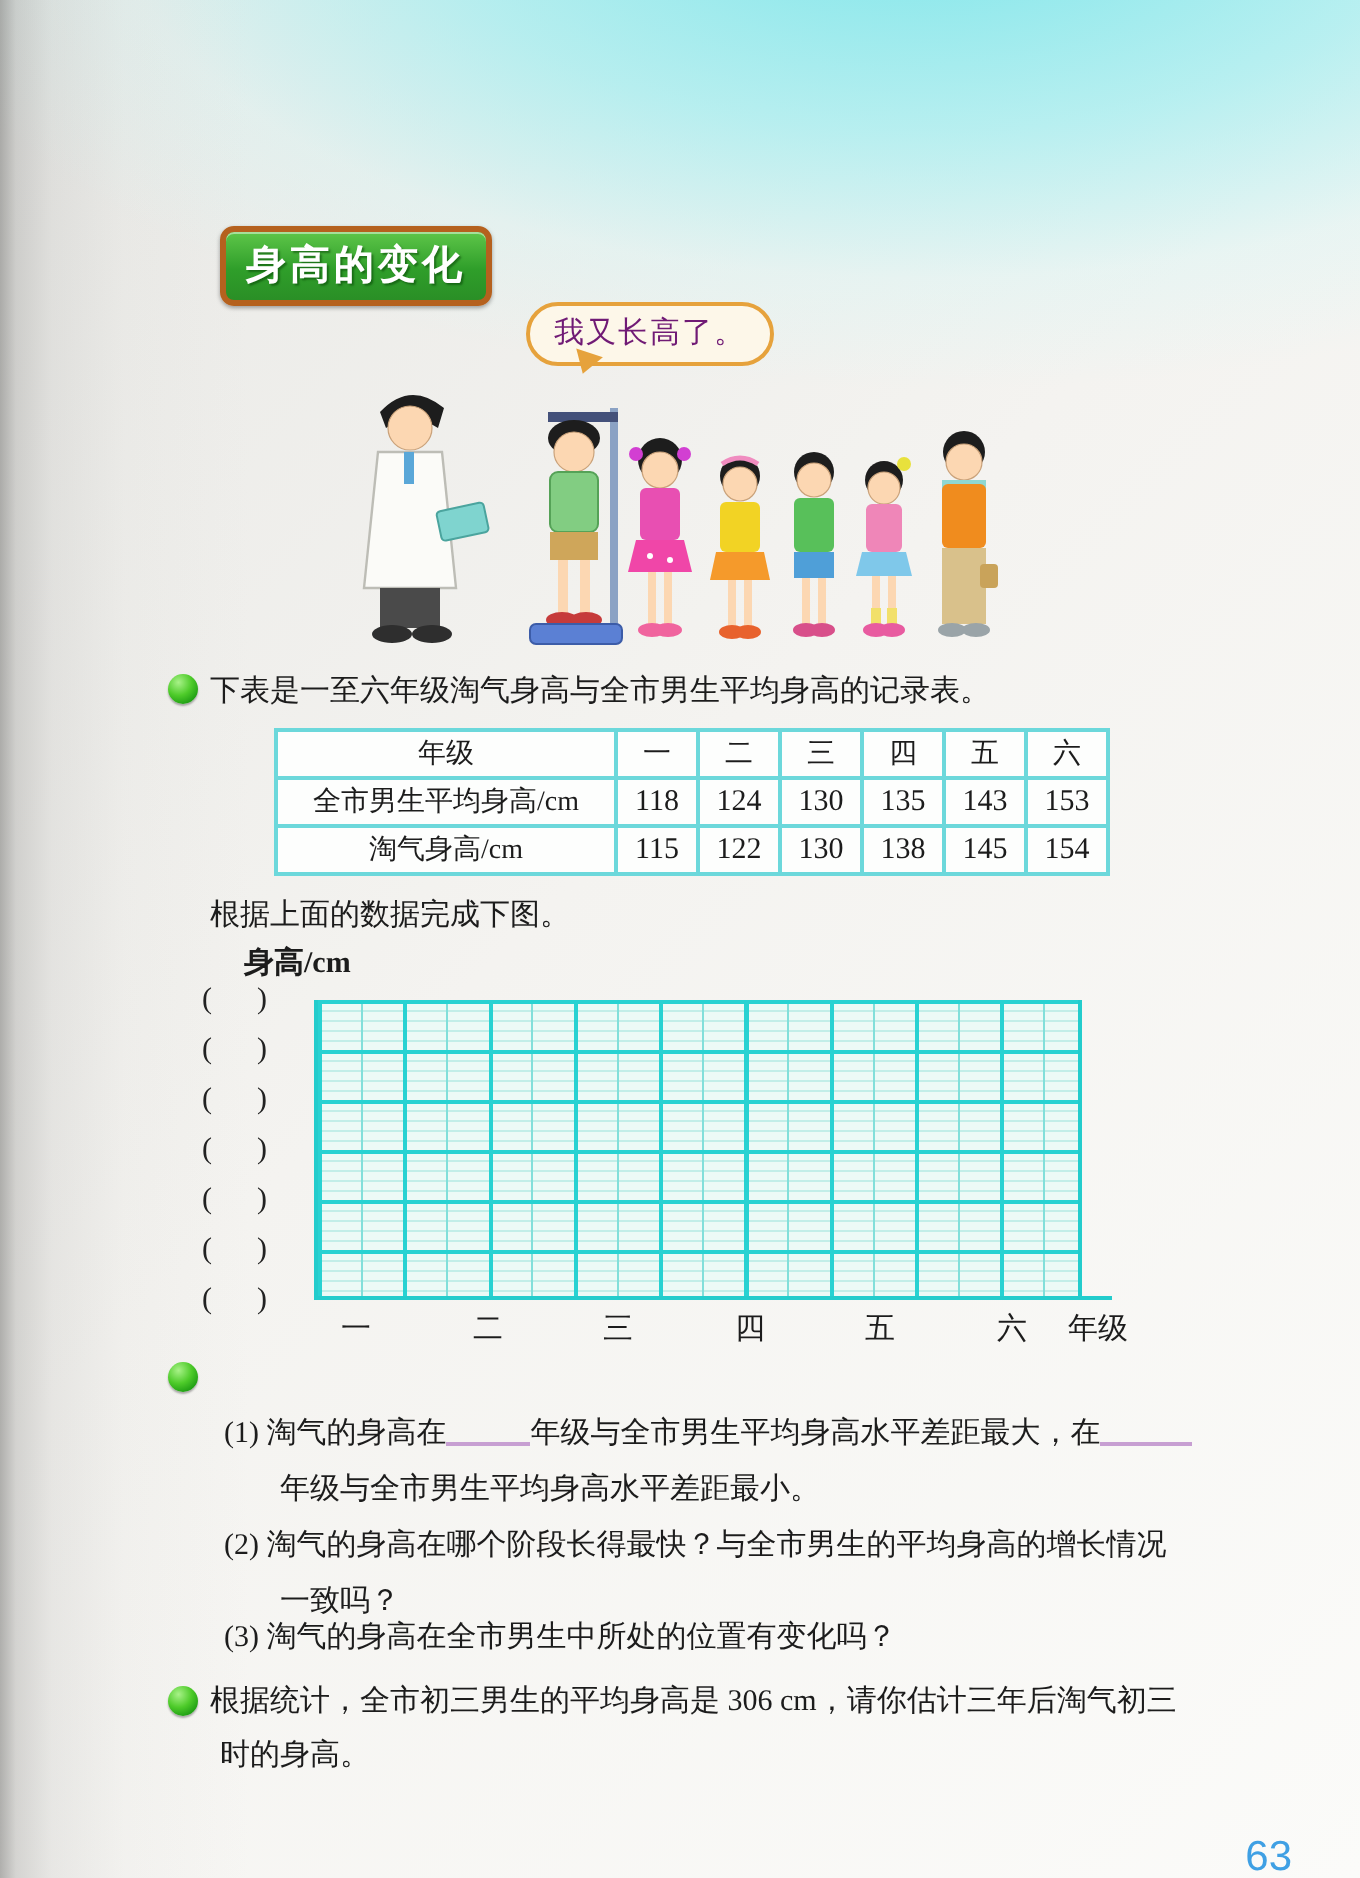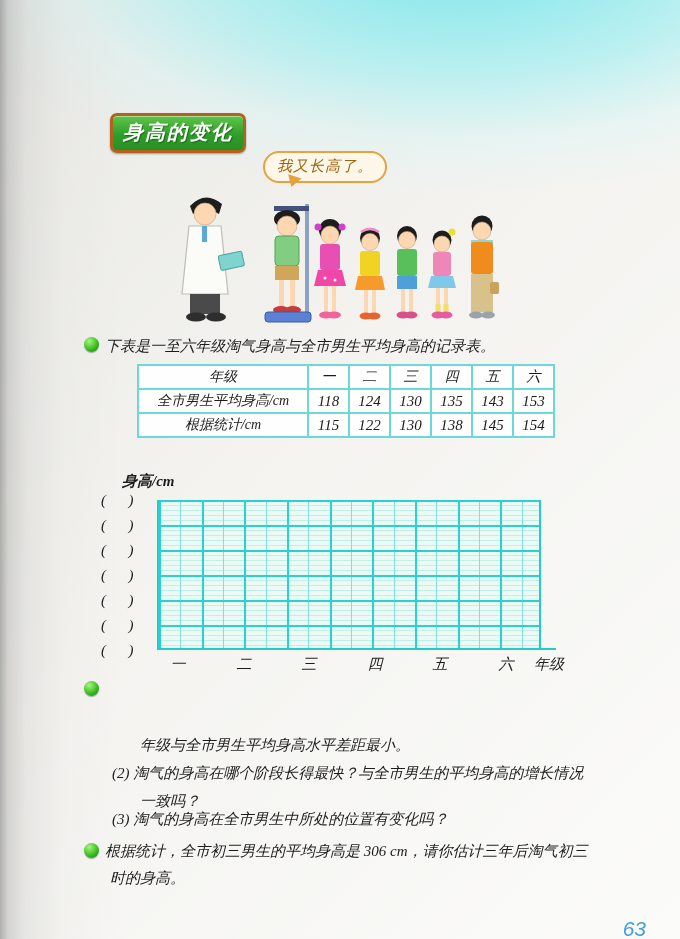--- a/index.html
+++ b/index.html
@@ -7,39 +7,38 @@
   body { font-family:"Liberation Serif","DejaVu Serif",serif; color:#1c1c1c; }
 
   .page {
     position:relative; width:680px; height:939px; overflow:hidden;
     background-image:
       linear-gradient(to right, rgba(118,118,116,0.55) 0px, rgba(150,150,148,0.35) 8px,
         rgba(180,180,178,0.22) 26px, rgba(212,212,208,0.12) 62px, rgba(235,235,230,0) 125px),
       radial-gradient(ellipse 90% 30% at 68% -5%, rgba(118,229,234,0.95) 0%,
         rgba(152,238,241,0.65) 40%, rgba(205,248,248,0.30) 66%, rgba(255,255,255,0) 86%),
       linear-gradient(135deg, #e9e9e6 0%, #f4f3f0 45%, #fbfbf9 100%);
-    font-style: italic;
   }
 
   
   .title-box {
     position:absolute; left:110px; top:113px;
     background:linear-gradient(#5ec649, #2f9e2a 55%, #2a8f26);
     border:3px solid #b5611e; border-radius:7px;
     box-shadow:inset 0 1px 0 rgba(255,255,255,.45), 0 1px 2px rgba(0,0,0,.35);
     padding:3px 10px 4px;
     color:#fff; font-size:20px; font-weight:bold; letter-spacing:2px;
     text-shadow:1px 1px 1px rgba(0,60,0,.5);
   }
 
   
   .bubble {
     position:absolute; left:263px; top:151px; padding:4px 12px 5px;
     background:#fdf7e9; border:2px solid #e6a23c; border-radius:16px;
-    font-size:15px; color:#a16207; letter-spacing:1px;
+    font-size:15px; color:#701a75; letter-spacing:1px;
   }
   .bubble-tail {
     position:absolute; left:20px; bottom:-13px; width:0; height:0;
     border:7px solid transparent; border-top:11px solid #e6a23c;
     transform:rotate(18deg);
   }
 
   
   .illu { position:absolute; left:162px; top:174px; }
 
@@ -225,31 +224,32 @@
     <tr>
       <td>全市男生平均身高/cm</td>
       <td class="num">118</td>
       <td class="num">124</td>
       <td class="num">130</td>
       <td class="num">135</td>
       <td class="num">143</td>
       <td class="num">153</td>
     </tr>
     <tr>
-      <td>根据统计/cm</td>
+      <td>淘气身高/cm</td>
       <td class="num">115</td>
       <td class="num">122</td>
       <td class="num">130</td>
       <td class="num">138</td>
       <td class="num">145</td>
       <td class="num">154</td>
     </tr>
   </tbody>
     </table>
 
+  <div class="line" style="left:105px; top:449px;">根据上面的数据完成下图。</div>
 
   <div class="y-title">身高/cm</div>
 
   <span class="ytick" style="top:492px;">(      )</span>
   <span class="ytick" style="top:517px;">(      )</span>
   <span class="ytick" style="top:542px;">(      )</span>
   <span class="ytick" style="top:567px;">(      )</span>
   <span class="ytick" style="top:592px;">(      )</span>
   <span class="ytick" style="top:617px;">(      )</span>
   <span class="ytick" style="top:642px;">(      )</span>
@@ -260,20 +260,24 @@
   <span class="xtick" style="left:158px;">一</span>
   <span class="xtick" style="left:224px;">二</span>
   <span class="xtick" style="left:289px;">三</span>
   <span class="xtick" style="left:355px;">四</span>
   <span class="xtick" style="left:420px;">五</span>
   <span class="xtick" style="left:486px;">六</span>
   <span class="x-title">年级</span>
 
   <span class="bullet" style="left:84px; top:681px;"></span>
 
+  <div class="line" style="left:112px; top:708px;">
+    <span>(1)</span>
+    <span>淘气的身高在</span><span class="blank blank-a"></span><span>年级与全市男生平均身高水平差距最大，在</span><span class="blank blank-b"></span>
+  </div>
   <div class="line" style="left:140px; top:736px;">年级与全市男生平均身高水平差距最小。</div>
 
   <div class="line" style="left:112px; top:764px;">
     <span>(2)</span>
     <span>淘气的身高在哪个阶段长得最快？与全市男生的平均身高的增长情况</span>
   </div>
   <div class="line" style="left:140px; top:792px;">一致吗？</div>
 
   <div class="line" style="left:112px; top:810px;">
     <span>(3)</span>

